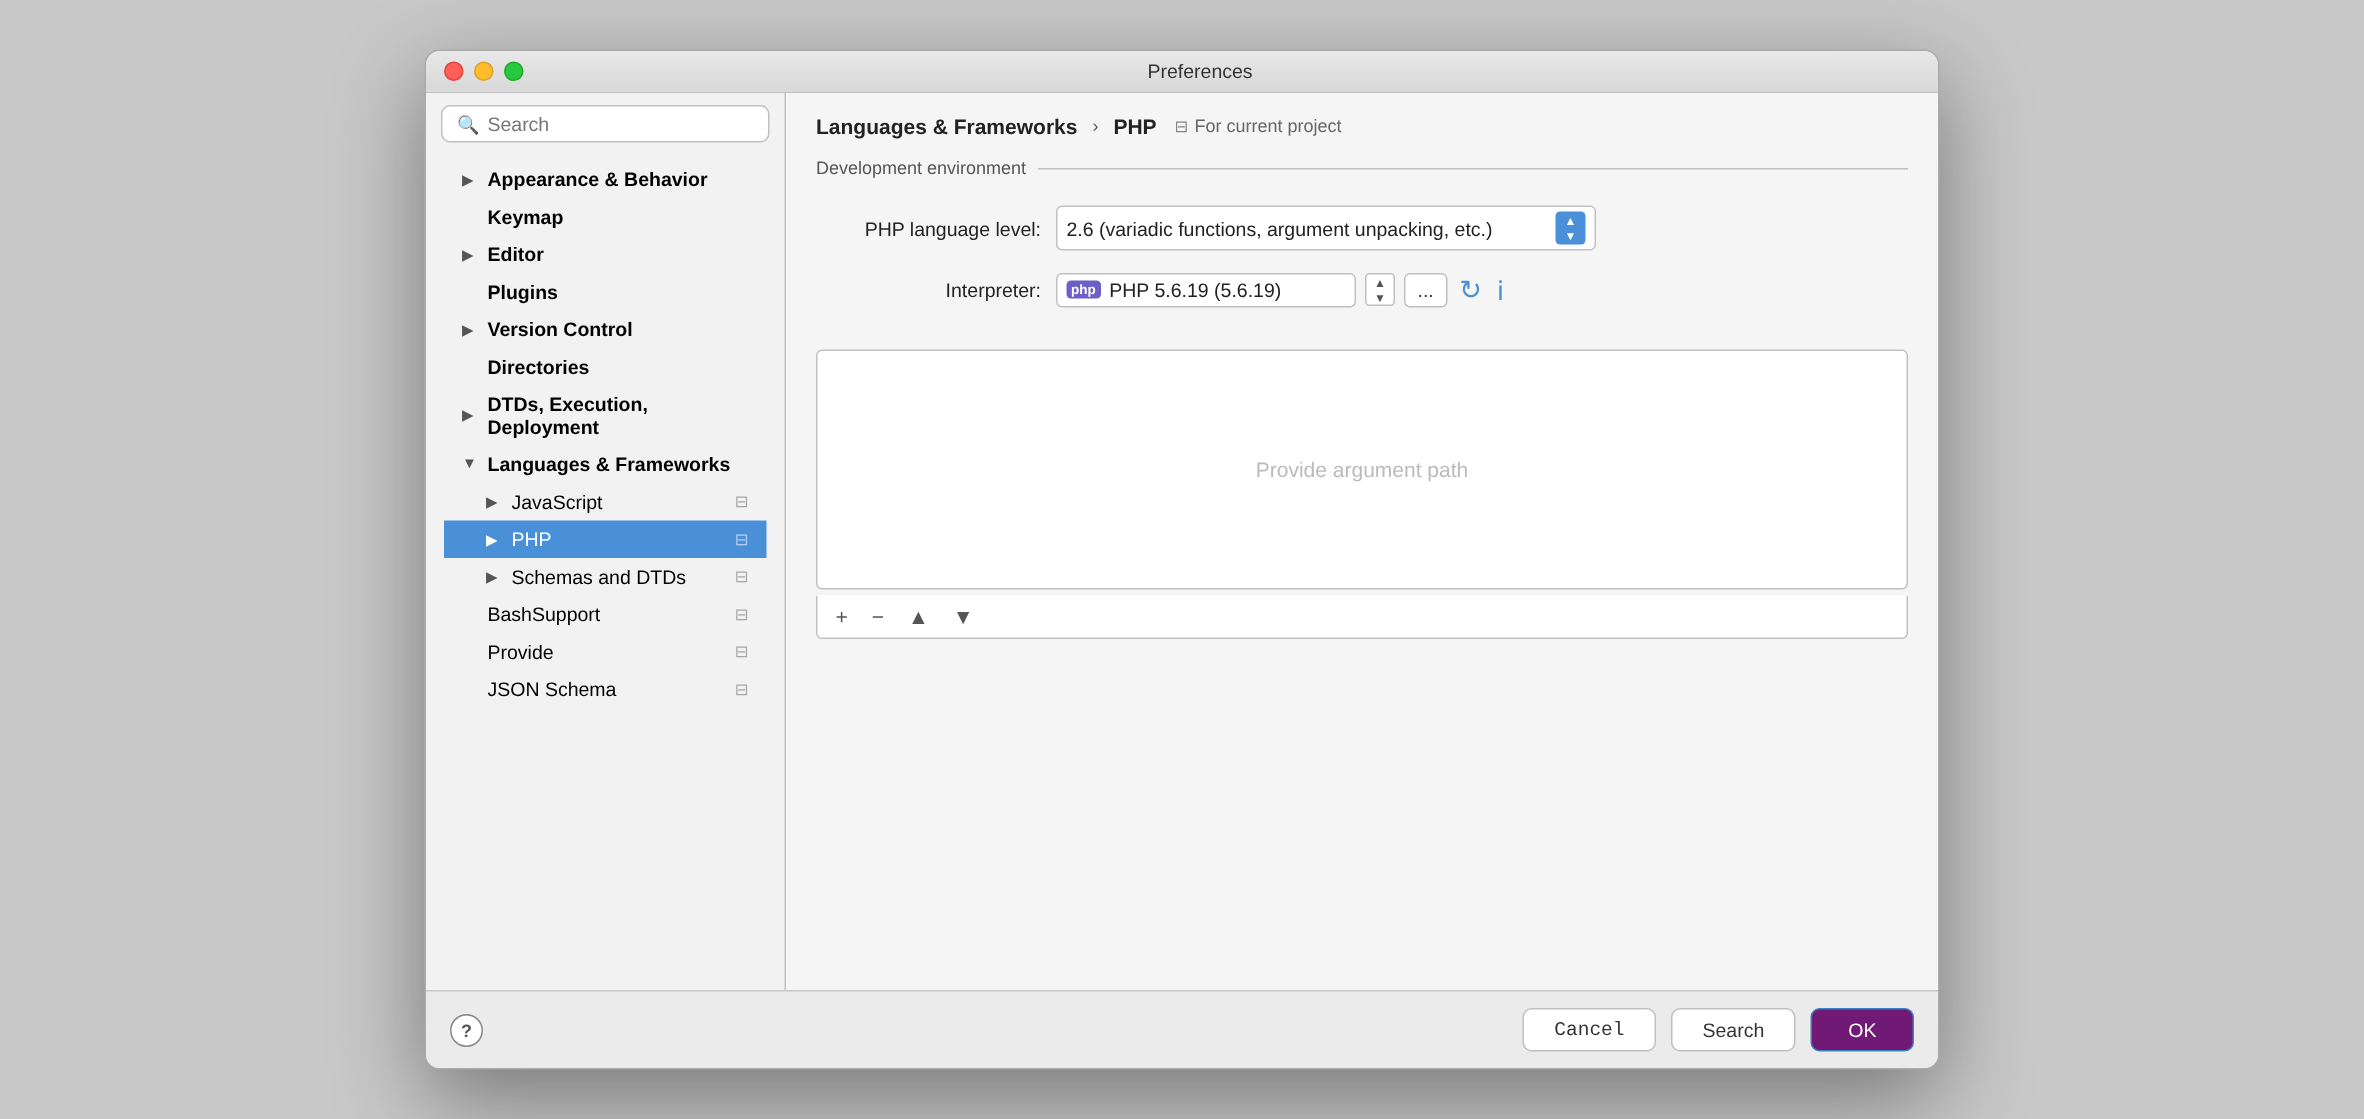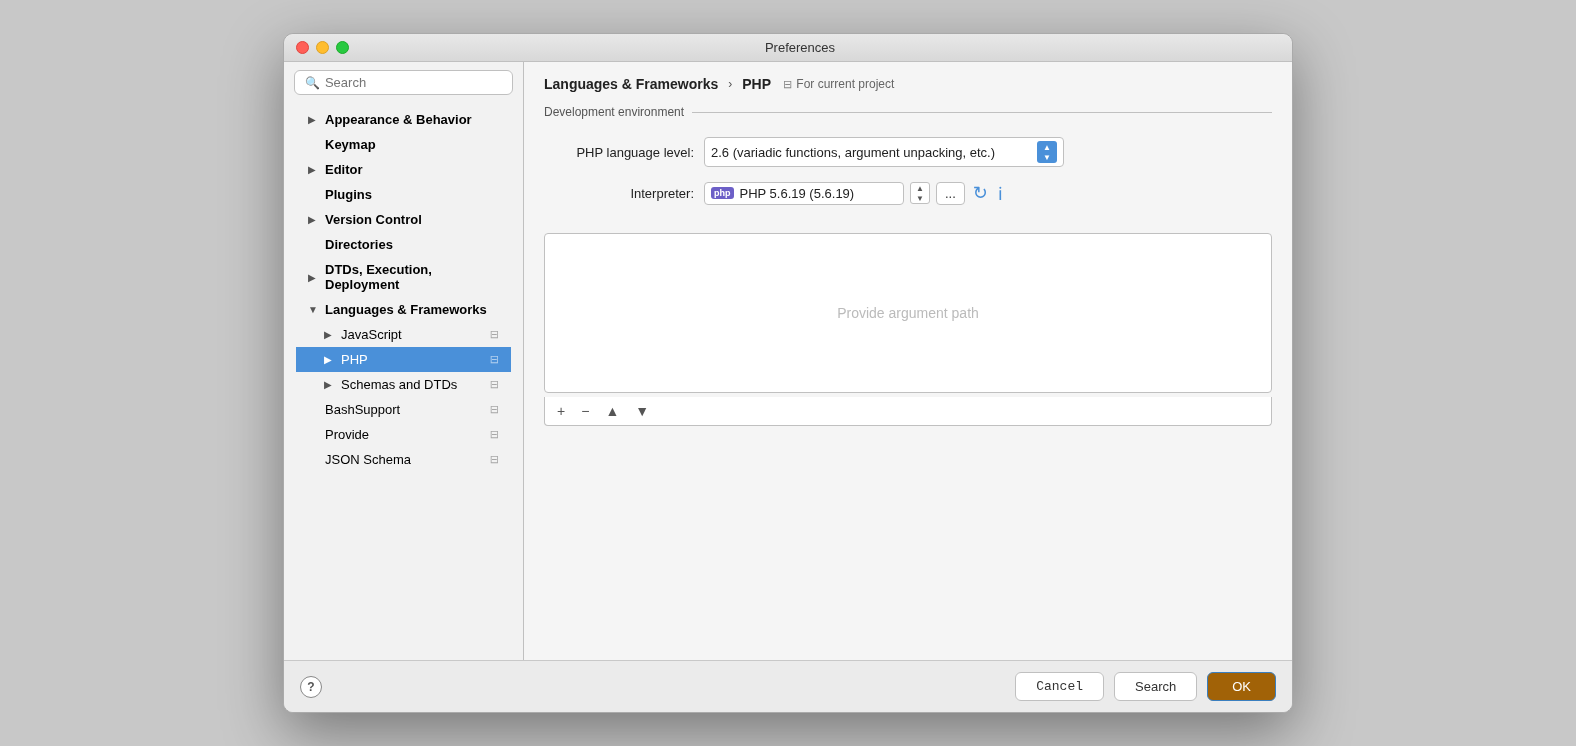--- a/index.html
+++ b/index.html
@@ -376,21 +376,21 @@
       background: white;
       border: 1px solid #c0c0c0;
       border-radius: 6px;
       padding: 6px 20px;
       font-size: 13px;
       cursor: pointer;
       color: #333;
       font-family: inherit;
     }
     .btn-ok {
-      background: #a16207;
+      background: #701a75;
       border: 1px solid #3a7fc0;
       border-radius: 6px;
       padding: 6px 24px;
       font-size: 13px;
       cursor: pointer;
       color: white;
       font-family: inherit;
       font-weight: 500;
     }
     .nav-item .arrow.expanded::before { content: '▼'; }

